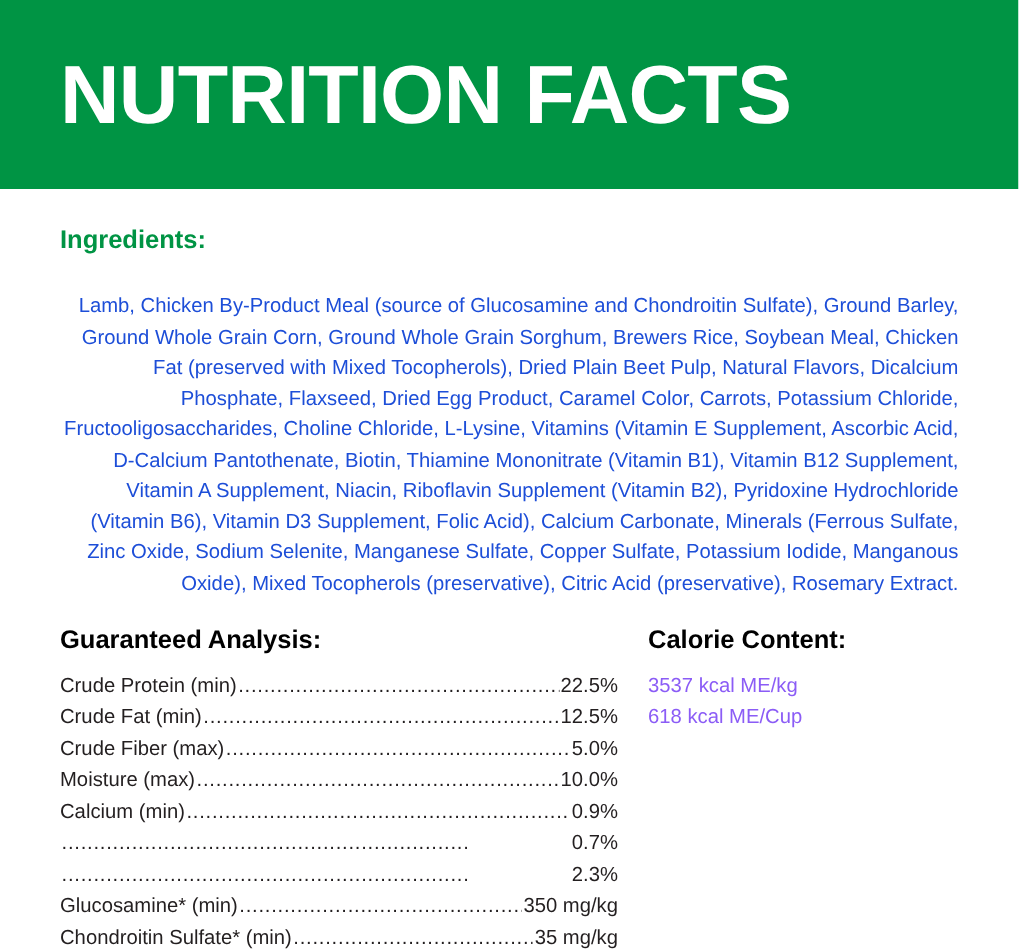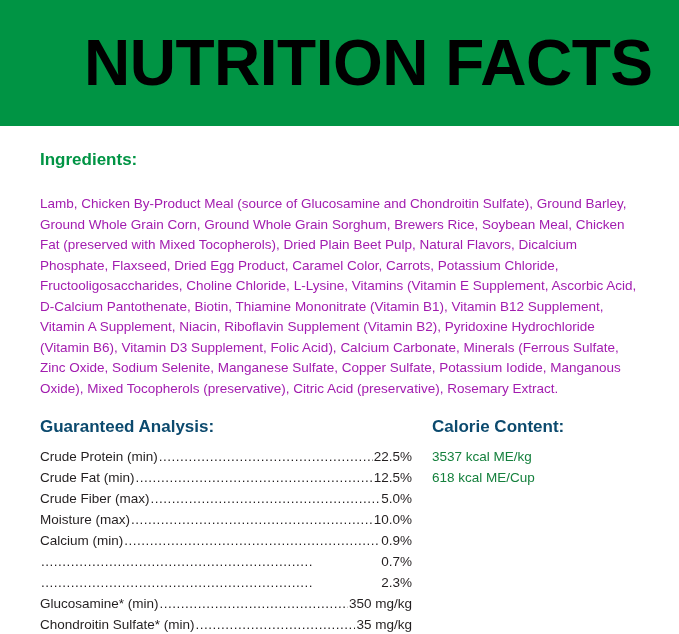--- a/index.html
+++ b/index.html
@@ -23,60 +23,59 @@
   .header-band {
     background: #009444;
     height: 126px;
     width: 100%;
     display: flex;
     align-items: center;
     padding-left: 40px;
     box-sizing: border-box;
   }
   .header-title {
-    color: #000000;
-    font-size: 64px;
+    color: #ffffff;
+    font-size: 55px;
     font-weight: bold;
     letter-spacing: -0.5px;
     line-height: 1;
     font-family: "Liberation Sans", sans-serif;
-    margin-left: 44px;
   }
   .content {
     padding: 0 40px;
     box-sizing: border-box;
   }
   .section-heading {
     color: #009444;
     font-size: 17px;
     font-weight: bold;
     margin-top: 24px;
     margin-bottom: 24px;
   }
   .ingredients-body {
     font-size: 13.5px;
     line-height: 1.52;
-    color: #a21caf;
-    text-align: left;
+    color: #1d4ed8;
+    text-align: right;
     max-width: 600px;
   }
   .two-col {
     display: flex;
     margin-top: 18px;
   }
   .col-left {
     width: 372px;
     flex: 0 0 372px;
   }
   .col-right {
     flex: 1;
     padding-left: 20px;
   }
   .col-heading {
-    color: #0c4a6e;
+    color: #000000;
     font-size: 17px;
     font-weight: bold;
     margin-bottom: 10px;
   }
   .ga-row {
     display: flex;
     align-items: baseline;
     font-size: 13.5px;
     line-height: 1.55;
     color: #231f20;
@@ -93,21 +92,21 @@
     letter-spacing: 0.5px;
     color: #231f20;
   }
   .ga-value {
     flex: 0 0 auto;
     text-align: right;
   }
   .calorie-line {
     font-size: 13.5px;
     line-height: 1.55;
-    color: #15803d;
+    color: #8b5cf6;
   }
 </style>
 </head>
 <body>
 
 <div class="page">
 
   <div class="header-band">
     <div class="header-title">NUTRITION FACTS</div>
   </div>

